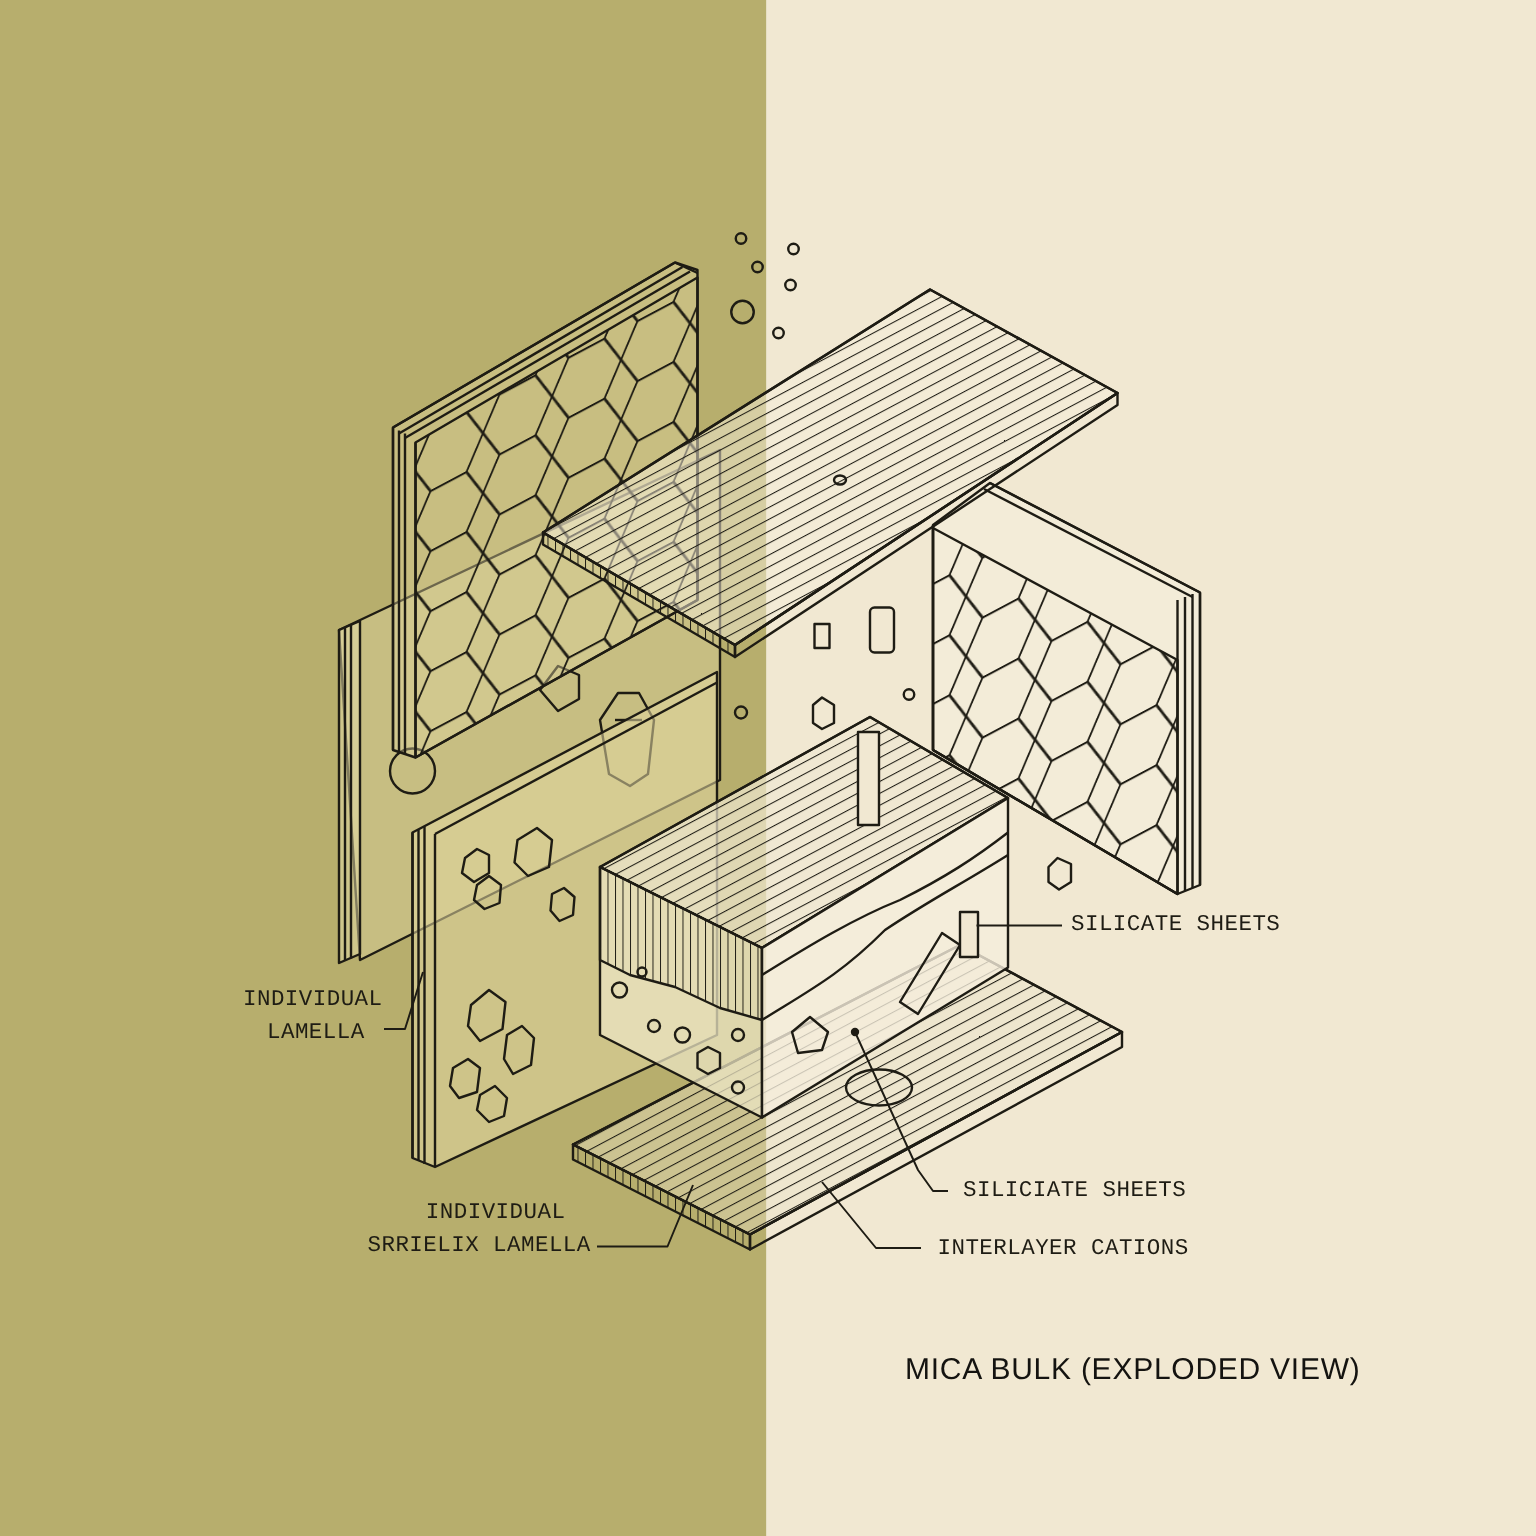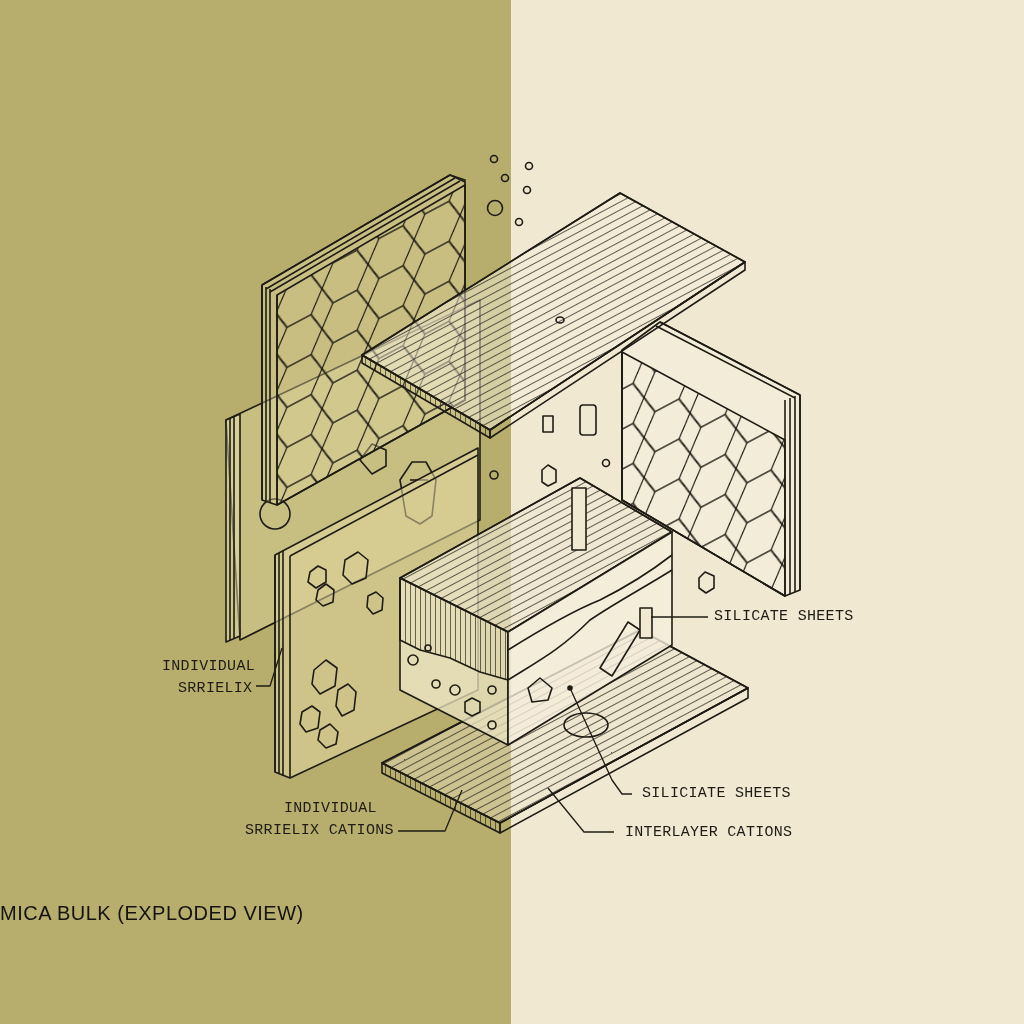--- a/index.html
+++ b/index.html
@@ -1,21 +1,21 @@
 <!DOCTYPE html>
 <html><head>
 <meta charset="utf-8">
 <style>
   html,body{margin:0;padding:0;}
   body{width:1024px;height:1024px;position:relative;overflow:hidden;font-family:"Liberation Sans","DejaVu Sans",sans-serif;}
   .bg-left{position:absolute;left:0;top:0;width:511px;height:1024px;background:#b7ae6d;}
   .bg-right{position:absolute;left:511px;top:0;width:513px;height:1024px;background:#f1e8d2;}
   svg.art{position:absolute;left:0;top:0;width:1024px;height:1024px;}
   .lbl{position:absolute;color:#1e1c14;font-size:15px;letter-spacing:0.3px;line-height:22px;white-space:nowrap;font-family:Liberation Mono, monospace;}
-  .title{position:absolute;left:0;width:907px;top:902px;text-align:left;font-size:20px;color:#141310;letter-spacing:0.5px;}
+  .title{position:absolute;left:0;width:907px;top:902px;text-align:right;font-size:20px;color:#141310;letter-spacing:0.5px;}
 </style>
 </head>
 <body>
 
 <div class="bg-left"></div>
 <div class="bg-right"></div>
 
 <svg class="art" viewBox="0 0 1024 1024" fill="none" stroke="#1e1c14" stroke-width="1.6" stroke-linejoin="round">
   <defs>
     <pattern id="hex" width="46" height="40" patternUnits="userSpaceOnUse" patternTransform="skewY(-28)">
@@ -140,25 +140,25 @@
     <polyline points="256,686 270,686 282,648"></polyline>
     <polyline points="398,831 445,831 462,790"></polyline>
     <polyline points="651,617 708,617"></polyline>
     <polyline points="570,688 612,780 622,794 632,794"></polyline>
     <polyline points="548,788 584,832 614,832"></polyline>
   </g>
 </svg>
 
 <div class="lbl" style="left:162px;top:656px;">
   <div>INDIVIDUAL</div>
-  <div style="padding-left:16px">SRRIELIX</div>
+  <div style="padding-left:16px">LAMELLA</div>
 </div>
 <div class="lbl" style="left:245px;top:798px;text-align:center;">
   <div style="padding-left:22px">INDIVIDUAL</div>
-  <div>SRRIELIX CATIONS</div>
+  <div>SRRIELIX LAMELLA</div>
 </div>
 <div class="lbl" style="left:714px;top:606px;">
   <div>SILICATE SHEETS</div>
 </div>
 <div class="lbl" style="left:642px;top:783px;">
   <div>SILICIATE SHEETS</div>
 </div>
 <div class="lbl" style="left:625px;top:822px;text-align:right;">
   <div>INTERLAYER CATIONS</div>
 </div>

